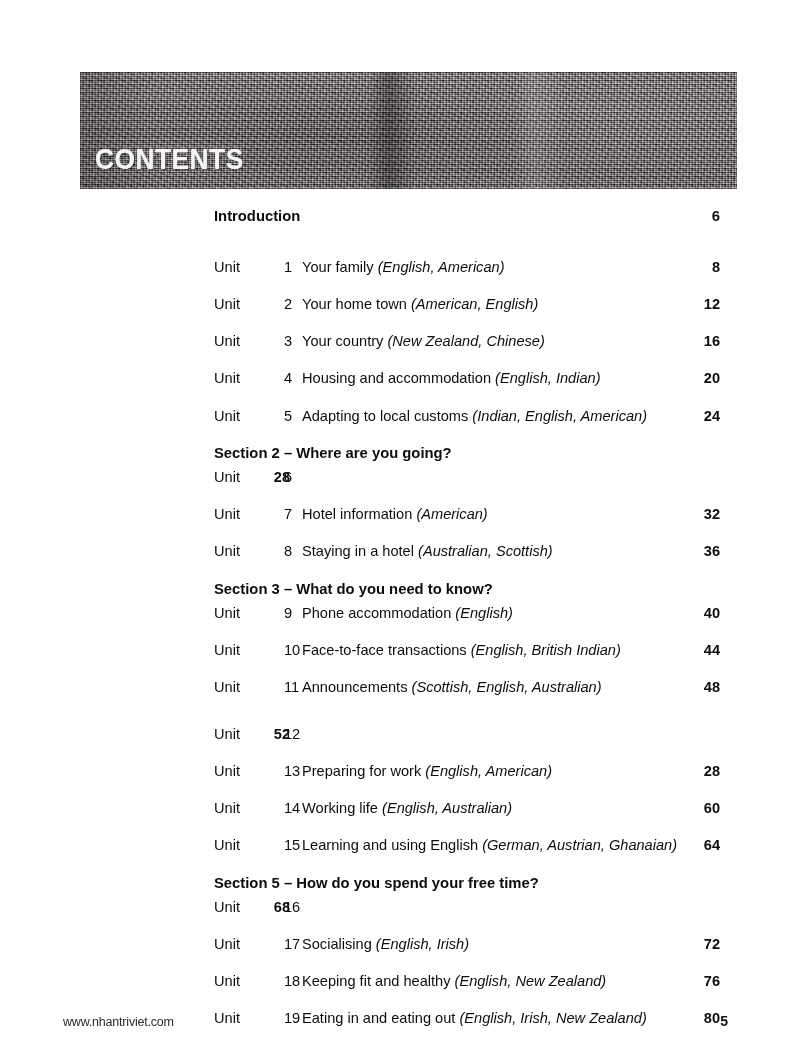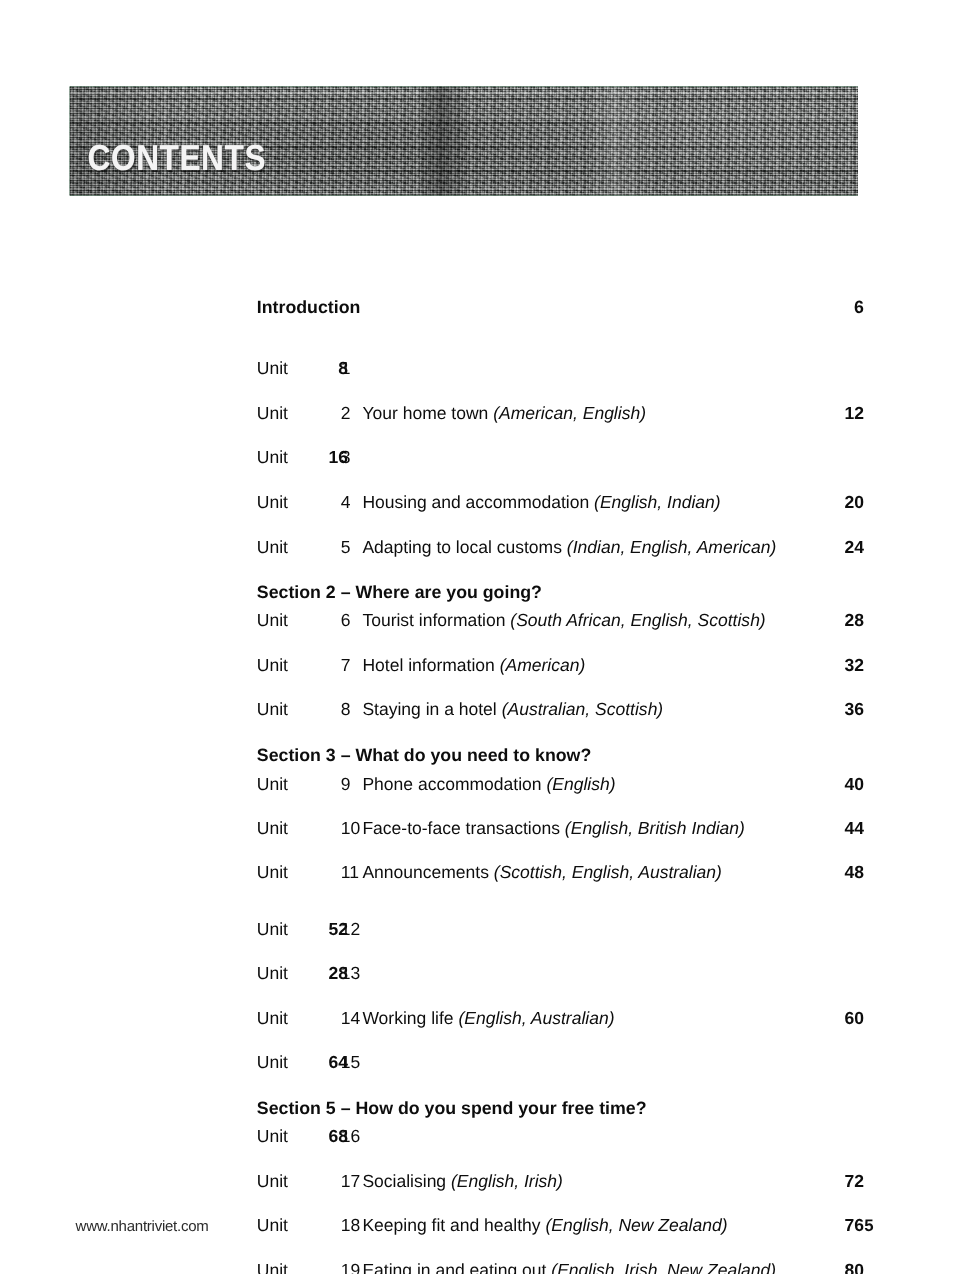--- a/index.html
+++ b/index.html
@@ -13,26 +13,26 @@
     height: 1062px;
     position: relative;
     font-family: "Liberation Sans", "DejaVu Sans", sans-serif;
     color: #0d0d0d;
     overflow: hidden;
   }
 
   
   #banner {
     position: absolute;
-    left: 58px;
+    left: 80px;
     top: 72px;
     width: 657px;
-    height: 91px;
+    height: 117px;
     overflow: hidden;
-    background: #14532d;
+    background: #be185d;
   }
   #banner .noise {
     position: absolute;
     inset: 0;
     background-color: #777777;
     background-image:
       repeating-linear-gradient(0deg,
         rgba(0,0,0,0.42) 0px, rgba(0,0,0,0.42) 1px,
         rgba(255,255,255,0.30) 1px, rgba(255,255,255,0.30) 2px,
         rgba(0,0,0,0.18) 2px, rgba(0,0,0,0.18) 3px,
@@ -126,21 +126,20 @@
   }
 
   
   .entry {
     display: flex;
     align-items: center;
     font-size: 14.8px;
     line-height: 1;
     font-weight: bold;
     white-space: nowrap;
-    margin-top: 41px;
   }
   .entry .e-label { flex: 1 1 auto; }
   .entry .e-page { flex: 0 0 auto; text-align: right; }
 
   
   .sp-entry-after   { height: 27px; }
   .sp-before-section{ height: 23px; }
   .sp-unit          { height: 22.6px; }
   .sp-after-section { height: 9px; }
 
@@ -180,37 +179,39 @@
       <span class="e-label">Introduction</span>
       <span class="e-page">6</span>
     </div>
     <div class="sp-entry-after"></div>
     <div class="sp-after-section"></div>
     <div class="row">
       <span class="col-unit">
         <span class="u-word">Unit</span>
         <span class="u-num">1</span>
       </span>
+      <span class="col-title"><span>Your family </span><span class="accents">(English, American)</span></span>
       <span class="col-page">8</span>
     </div>
     <div class="sp-unit"></div>
     <div class="row">
       <span class="col-unit">
         <span class="u-word">Unit</span>
         <span class="u-num">2</span>
       </span>
       <span class="col-title"><span>Your home town </span><span class="accents">(American, English)</span></span>
       <span class="col-page">12</span>
     </div>
     <div class="sp-unit"></div>
     <div class="row">
       <span class="col-unit">
         <span class="u-word">Unit</span>
         <span class="u-num">3</span>
       </span>
+      <span class="col-title"><span>Your country </span><span class="accents">(New Zealand, Chinese)</span></span>
       <span class="col-page">16</span>
     </div>
     <div class="sp-unit"></div>
     <div class="row">
       <span class="col-unit">
         <span class="u-word">Unit</span>
         <span class="u-num">4</span>
       </span>
       <span class="col-title"><span>Housing and accommodation </span><span class="accents">(English, Indian)</span></span>
       <span class="col-page">20</span>
@@ -225,21 +226,20 @@
       <span class="col-page">24</span>
     </div>
     <div class="sp-before-section"></div>
     <div class="section-head">Section 2 – Where are you going?</div>
     <div class="sp-after-section"></div>
     <div class="row">
       <span class="col-unit">
         <span class="u-word">Unit</span>
         <span class="u-num">6</span>
       </span>
-      <span class="col-title"><span>Tourist information </span><span class="accents">(South African, English, Scottish)</span></span>
       <span class="col-page">28</span>
     </div>
     <div class="sp-unit"></div>
     <div class="row">
       <span class="col-unit">
         <span class="u-word">Unit</span>
         <span class="u-num">7</span>
       </span>
       <span class="col-title"><span>Hotel information </span><span class="accents">(American)</span></span>
       <span class="col-page">32</span>
@@ -290,37 +290,39 @@
         <span class="u-num">12</span>
       </span>
       <span class="col-page">52</span>
     </div>
     <div class="sp-unit"></div>
     <div class="row">
       <span class="col-unit">
         <span class="u-word">Unit</span>
         <span class="u-num">13</span>
       </span>
+      <span class="col-title"><span>Preparing for work </span><span class="accents">(English, American)</span></span>
       <span class="col-page">28</span>
     </div>
     <div class="sp-unit"></div>
     <div class="row">
       <span class="col-unit">
         <span class="u-word">Unit</span>
         <span class="u-num">14</span>
       </span>
       <span class="col-title"><span>Working life </span><span class="accents">(English, Australian)</span></span>
       <span class="col-page">60</span>
     </div>
     <div class="sp-unit"></div>
     <div class="row">
       <span class="col-unit">
         <span class="u-word">Unit</span>
         <span class="u-num">15</span>
       </span>
+      <span class="col-title"><span>Learning and using English </span><span class="accents">(German, Austrian, Ghanaian)</span></span>
       <span class="col-page">64</span>
     </div>
     <div class="sp-before-section"></div>
     <div class="section-head">Section 5 – How do you spend your free time?</div>
     <div class="sp-after-section"></div>
     <div class="row">
       <span class="col-unit">
         <span class="u-word">Unit</span>
         <span class="u-num">16</span>
       </span>

